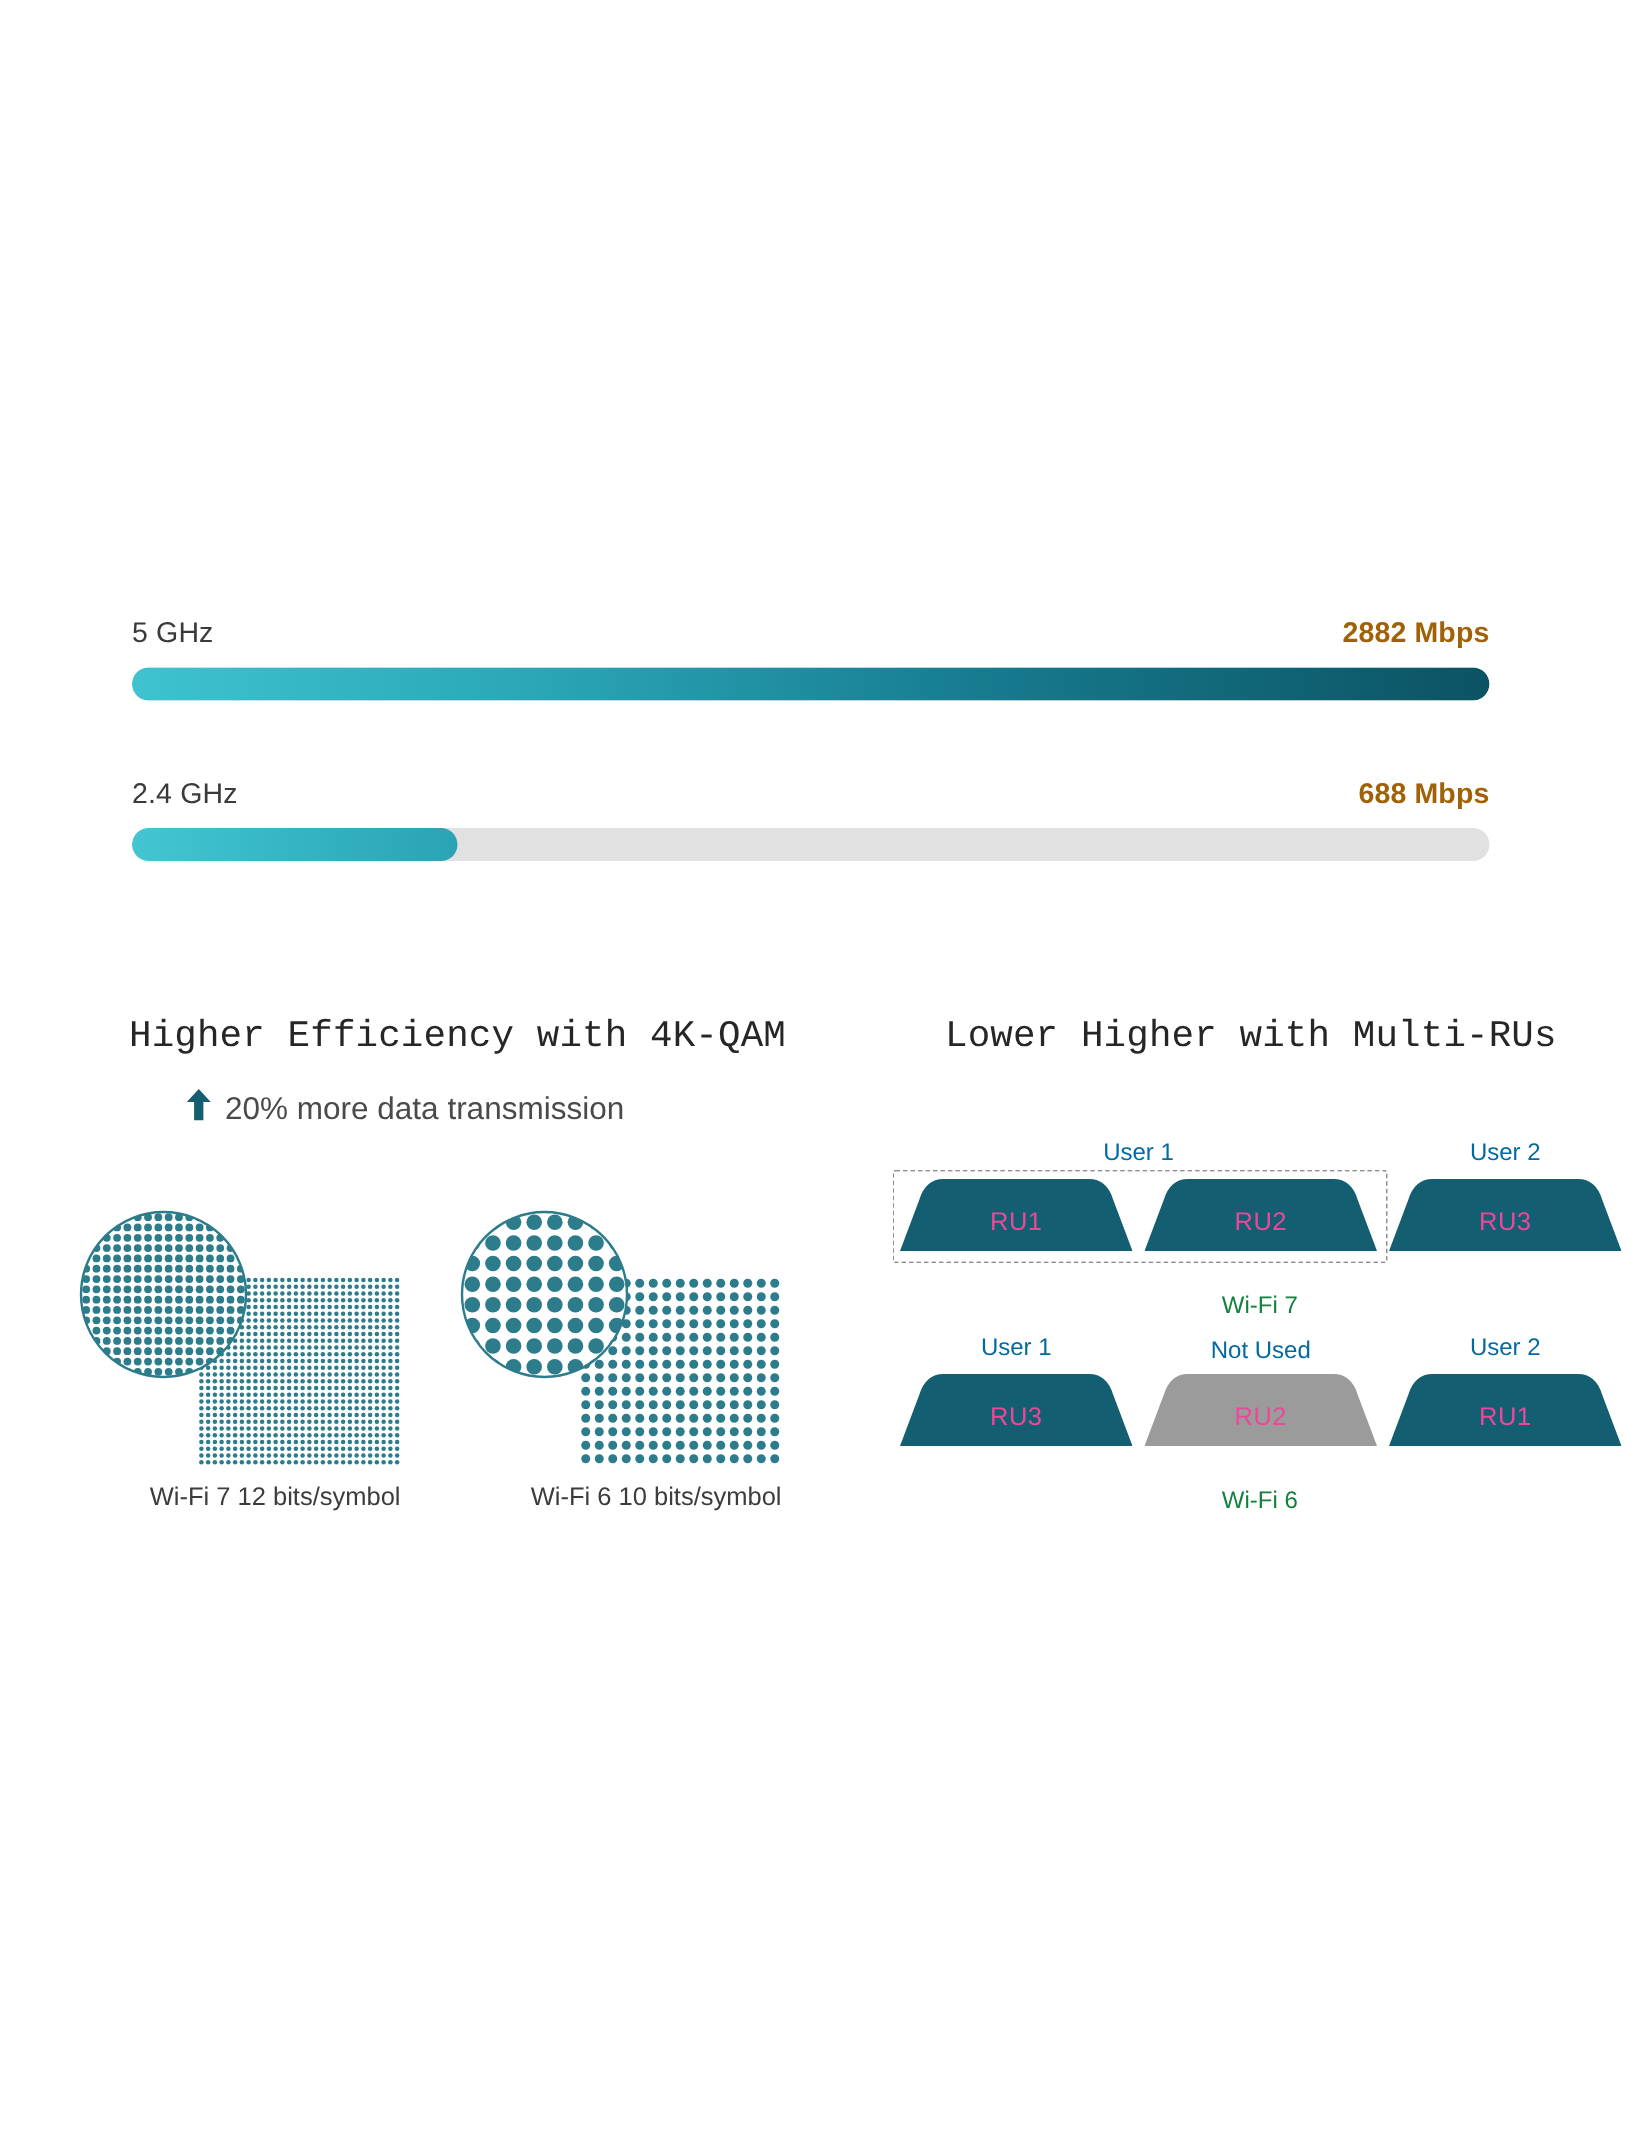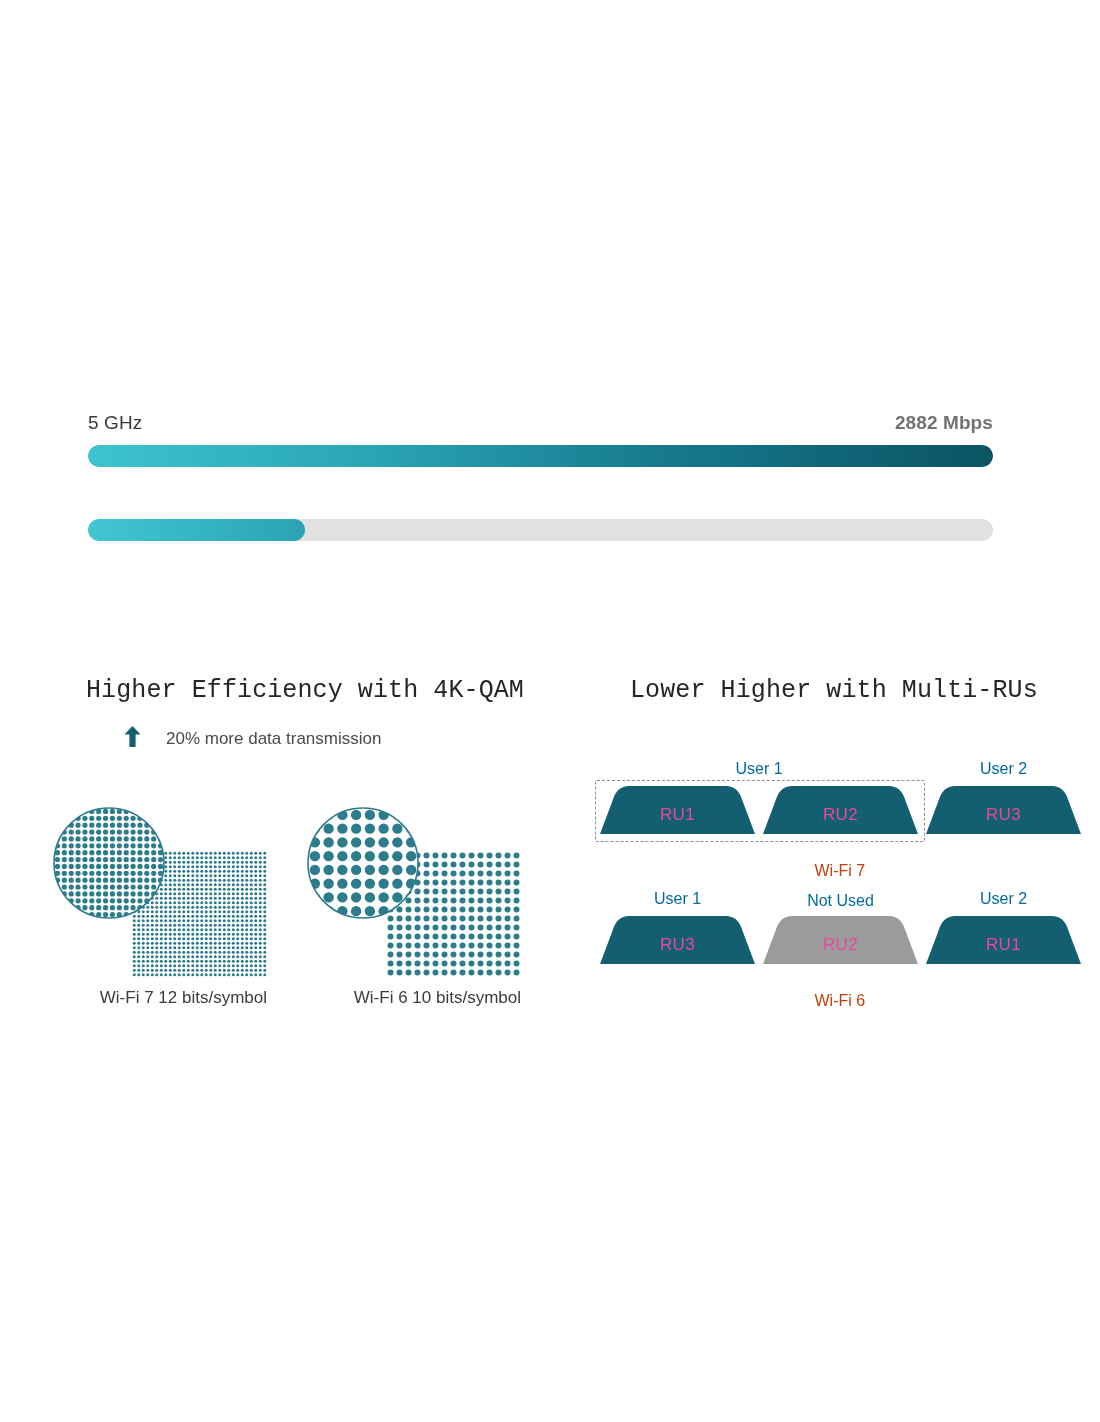--- a/index.html
+++ b/index.html
@@ -33,21 +33,21 @@
     margin-bottom: 11px;
   }
   .speed-band {
     font-size: 19px;
     color: #3a3a3a;
     letter-spacing: .1px;
   }
   .speed-value {
     font-size: 19px;
     font-weight: bold;
-    color: #737373;
+    color: #a16207;
     letter-spacing: .1px;
   }
 
   .track {
     position: relative;
     height: 22px;
     border-radius: 11px;
     background: #e1e1e1;
     overflow: hidden;
   }
@@ -72,22 +72,22 @@
   }
   #qam-title { left: 86px; top: 676px; }
   #ru-title  { left: 630px; top: 676px; }
 
   .subline {
     position: absolute;
     left: 124px;
     top: 726px;
     display: flex;
     align-items: center;
-    gap: 25px;
-    font-size: 17px;
+    gap: 9px;
+    font-size: 21px;
     color: #4a4a4a;
     white-space: nowrap;
   }
   .up-arrow { display: block; }
 
   
   .qam-unit { position: absolute; }
   #qam-7 { left: 52px; top: 806px; }
   #qam-6 { left: 306px; top: 806px; }
 
@@ -144,41 +144,45 @@
 
   .dash-box {
     position: absolute;
     border: 1.6px dashed #8d8d8d;
     border-radius: 2px;
   }
 
   .std-label {
     position: absolute;
     font-size: 16px;
-    color: #c2410c;
+    color: #15803d;
     white-space: nowrap;
     transform: translateX(-50%);
   }
 </style>
 </head>
 <body>
 
 <div class="speed-block">
 
   <div class="speed-row">
     <div class="speed-head">
       <span class="speed-band">5 GHz</span>
       <span class="speed-value">2882 Mbps</span>
     </div>
     <div class="track">
       <div class="fill" id="fill-0" style="width: 100%;"></div>
     </div>
   </div>
 
   <div class="speed-row">
+    <div class="speed-head">
+      <span class="speed-band">2.4 GHz</span>
+      <span class="speed-value">688 Mbps</span>
+    </div>
     <div class="track">
       <div class="fill partial" id="fill-1" style="width: 24%;"></div>
     </div>
   </div>
 
 </div>
 
 <div class="sec-title" id="qam-title">Higher Efficiency with 4K-QAM</div>
 
 <div class="subline">

